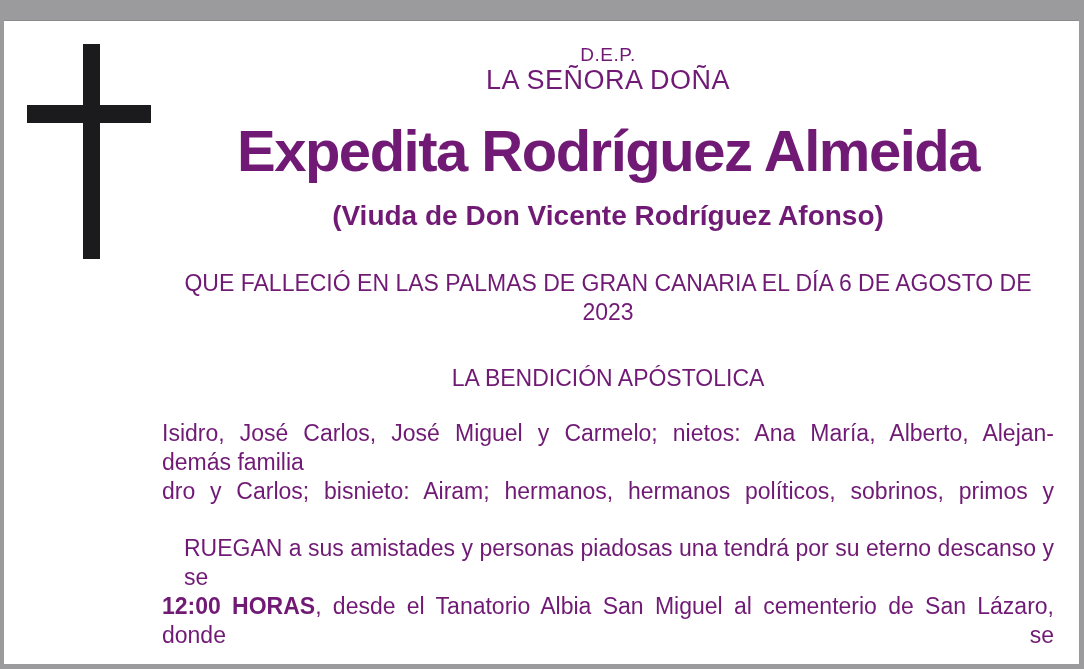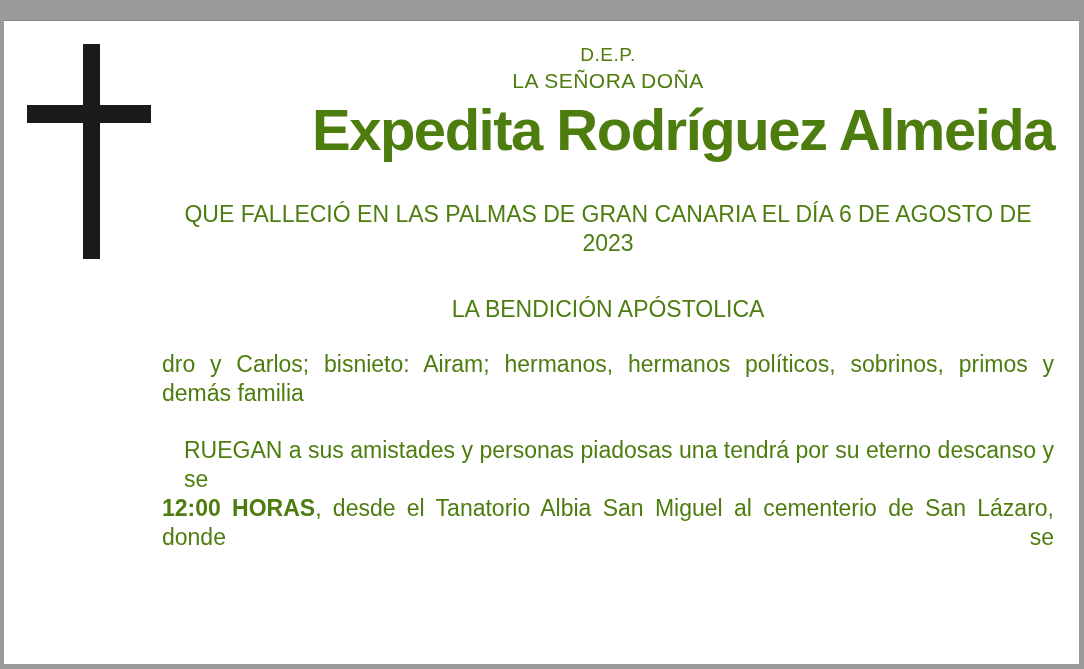--- a/index.html
+++ b/index.html
@@ -8,45 +8,45 @@
     background: #9b9b9e;
     position: relative;
     font-family: "Liberation Sans", sans-serif;
     overflow: hidden;
   }
   .card {
     position: absolute;
     left: 4px; top: 20px; right: 5px; bottom: 5px;
     background: #ffffff;
     border-top: 1px solid #8a8a8a;
-    color: #4d7c0f;
+    color: #701a75;
   }
   
   .cross { position: absolute; left: 0; top: 0; }
   .cross .v {
     position: absolute; left: 79px; top: 23px;
     width: 17px; height: 215px; background: #1b1b1d;
   }
   .cross .h {
     position: absolute; left: 23px; top: 84px;
     width: 124px; height: 18px; background: #1b1b1d;
   }
   .content {
     position: absolute; left: 158px; top: 0; width: 892px;
   }
   .dep {
     margin-top: 23px; text-align: center;
     font-size: 19px; line-height: 22px; letter-spacing: 0.5px;
   }
   .honorific {
     margin-top: 2px; text-align: center;
-    font-size: 21px; line-height: 25px; letter-spacing: 0.5px;
+    font-size: 27px; line-height: 25px; letter-spacing: 0.5px;
   }
   .deceased-name {
-    margin-top: 3px; text-align: right;
+    margin-top: 24px; text-align: center;
     font-size: 58px; line-height: 67px;
     font-weight: bold; letter-spacing: -1.5px;
     white-space: nowrap;
   }
   .relation {
     margin-top: 16px; text-align: center;
     font-size: 28px; line-height: 32px; font-weight: bold;
   }
   .para { font-size: 23px; line-height: 29px; }
   .centered { margin-top: 21px; }
@@ -69,29 +69,31 @@
   </div>
 
   <div class="content">
 
     <div class="dep">D.E.P.</div>
 
     <div class="honorific">LA SEÑORA DOÑA</div>
 
     <div class="deceased-name">Expedita Rodríguez Almeida</div>
 
+    <div class="relation">(Viuda de Don Vicente Rodríguez Afonso)</div>
 
     <div class="para centered">
         <div class="line"><span>QUE FALLECIÓ EN LAS PALMAS DE GRAN CANARIA EL DÍA 6 DE AGOSTO DE 2023</span></div>
         <div class="line"><span>LA BENDICIÓN APÓSTOLICA</span></div>
       </div>
 
     <div class="para justified family-para">
+        <div class="line"><span>Isidro, José Carlos, José Miguel y Carmelo; nietos: Ana María, Alberto, Alejan-</span></div>
+        <div class="line last"><span>demás familia</span></div>
         <div class="line"><span>dro y Carlos; bisnieto: Airam; hermanos, hermanos políticos, sobrinos, primos y</span></div>
-        <div class="line last"><span>demás familia</span></div>
       </div>
 
     <div class="para justified request-para">
         <div class="line ind"><span>RUEGAN a sus amistades y personas piadosas una tendrá por su eterno descanso y se</span></div>
         <div class="line"><span class="b">12:00 HORAS</span><span>, desde el Tanatorio Albia San Miguel al cementerio de San Lázaro, donde se</span></div>
       </div>
 
   </div>
 </div>
 

